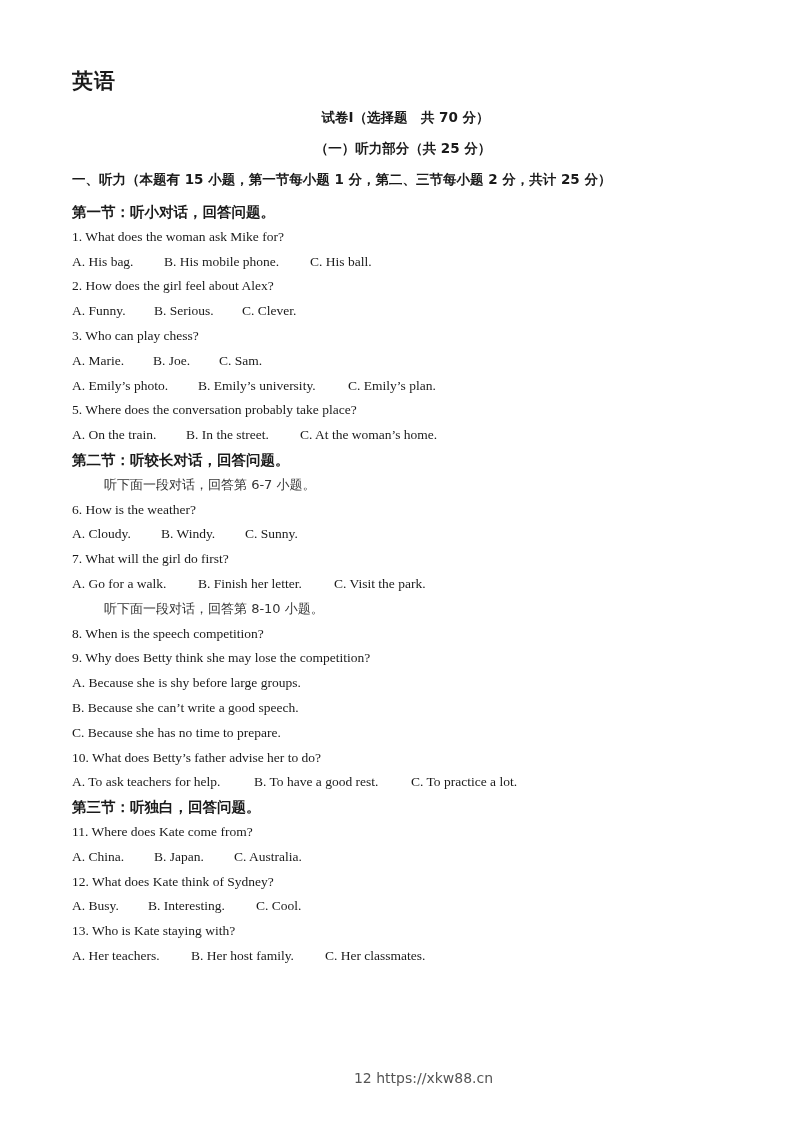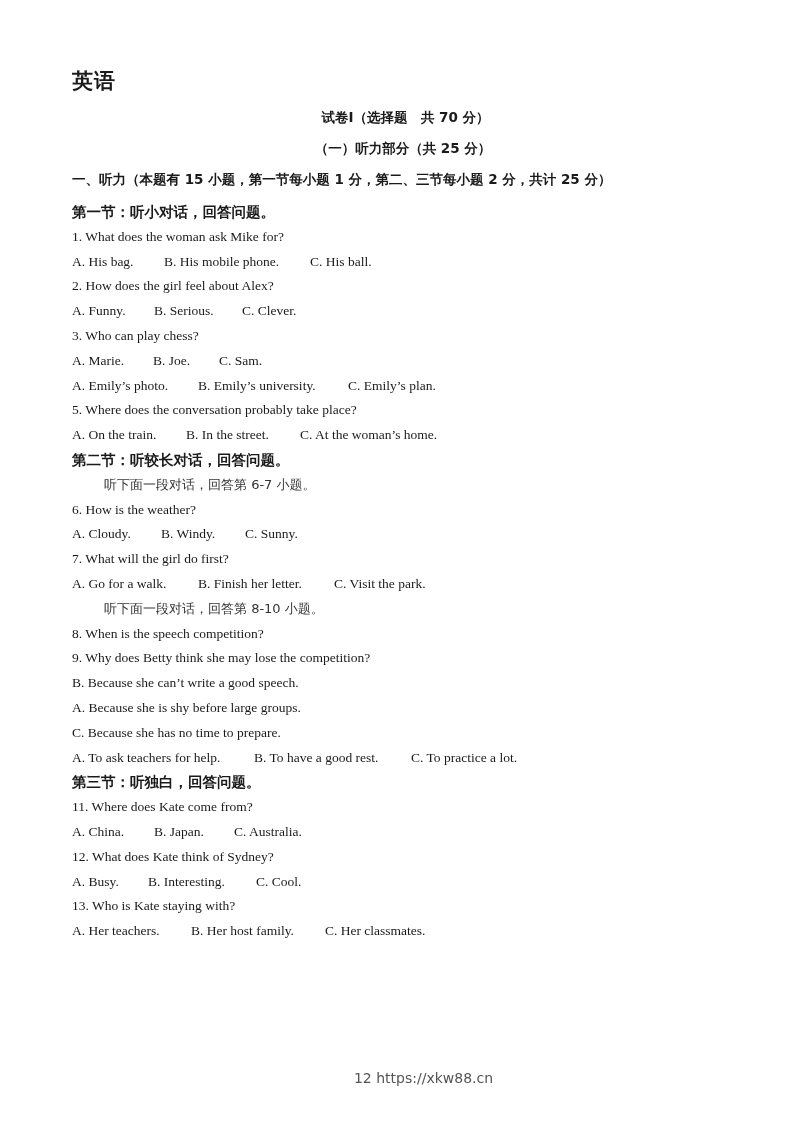--- a/index.html
+++ b/index.html
@@ -71,24 +71,25 @@
   <div class="line">7. What will the girl do first?</div>
   <div class="opts">
     <span class="opt" style="width:98px">A. Go for a walk.</span><span class="opt" style="width:108px">B. Finish her letter.</span><span class="opt">C. Visit the park.</span>
   </div>
 
   <div class="instruction">听下面一段对话，回答第 8-10 小题。</div>
 
   <div class="line">8. When is the speech competition?</div>
 
   <div class="line">9. Why does Betty think she may lose the competition?</div>
+  <div class="line">A. Because she is shy before large groups.</div>
   <div class="line">B. Because she can’t write a good speech.</div>
-  <div class="line">A. Because she is shy before large groups.</div>
   <div class="line">C. Because she has no time to prepare.</div>
 
+  <div class="line">10. What does Betty’s father advise her to do?</div>
   <div class="opts">
     <span class="opt" style="width:154px">A. To ask teachers for help.</span><span class="opt" style="width:129px">B. To have a good rest.</span><span class="opt">C. To practice a lot.</span>
   </div>
 
   <div class="section-head">第三节：听独白，回答问题。</div>
 
   <div class="line">11. Where does Kate come from?</div>
   <div class="opts">
     <span class="opt" style="width:54px">A. China.</span><span class="opt" style="width:52px">B. Japan.</span><span class="opt">C. Australia.</span>
   </div>

